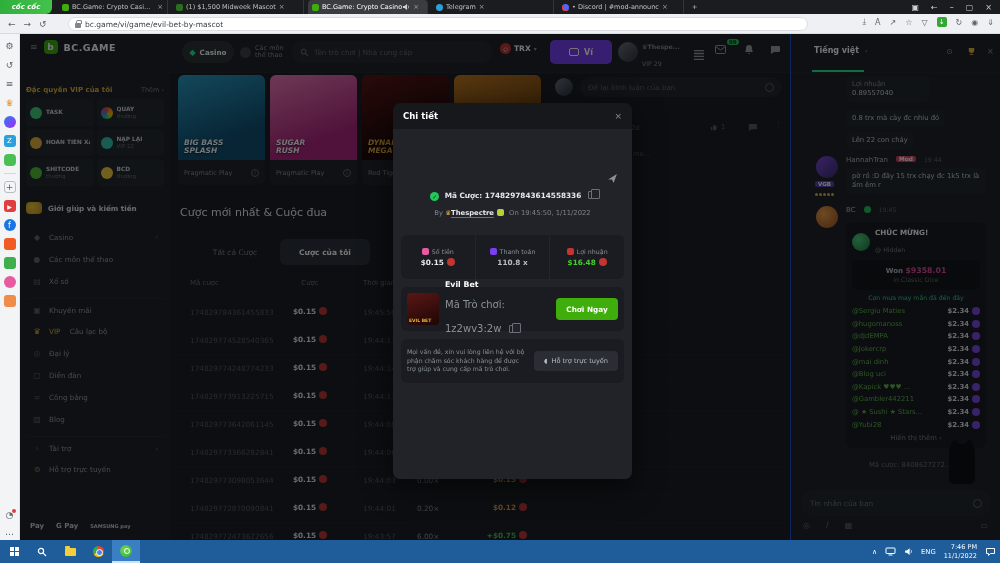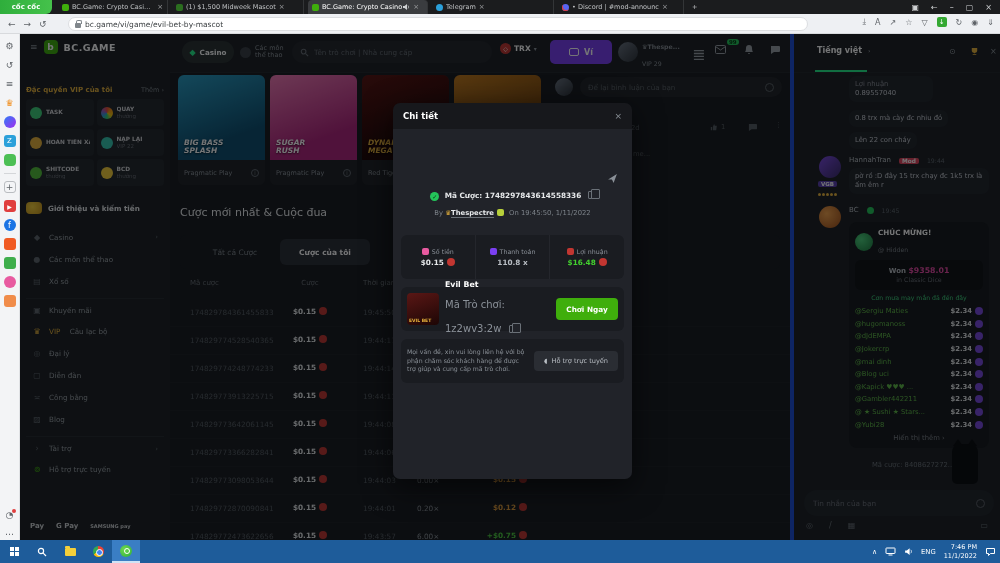--- a/index.html
+++ b/index.html
@@ -2,21 +2,21 @@
 <html><head>
 <meta charset="utf-8">
 <style>
 *{margin:0;padding:0;box-sizing:border-box}
 html,body{width:1000px;height:563px;overflow:hidden}
 body{font-family:"DejaVu Sans","Liberation Sans",sans-serif;background:#000;color:#ddd}
 #screen{position:relative;width:1000px;height:563px;background:#17191c;overflow:hidden}
 i{font-style:normal}
 
 #tabstrip{position:absolute;left:0;top:0;width:1000px;height:14px;background:#1b1c1e}
-.cclogo{position:absolute;left:0;top:0;width:52px;height:14px;background:linear-gradient(90deg,#2fae3c,#45c24b);color:#fff;font-size:7px;font-weight:bold;display:flex;align-items:center;justify-content:center;border-radius:0 0 6px 0}
+.cclogo{position:absolute;left:0;top:0;width:52px;height:14px;background:linear-gradient(90deg,#2fae3c,#45c24b);color:#fff;font-size:7px;font-weight:bold;font-style:italic;display:flex;align-items:center;justify-content:center;border-radius:0 0 6px 0}
 .tab{position:absolute;top:0;height:14px;display:flex;align-items:center;padding:0 4px;color:#bfc1c3;font-size:6.5px;border-right:1px solid #333537;overflow:hidden;white-space:nowrap}
 .tab.active{background:#3a3c3f;color:#fff;border-radius:4px 4px 0 0}
 .fav{width:7px;height:7px;border-radius:2px;margin-right:3px;flex:0 0 auto}
 .fav.round{border-radius:50%}
 .tt{overflow:hidden;text-overflow:ellipsis;max-width:92px}
 .tclose{margin-left:3px;color:#9a9c9e;font-size:7px}
 .winctl{position:absolute;right:0;top:0;height:14px;display:flex;align-items:center;gap:12px;padding-right:8px;color:#cfd1d3;font-size:8px}
 #toolbar{position:absolute;left:0;top:14px;width:1000px;height:20px;background:#eef0f3;border-bottom:1px solid #d8dadd;display:flex;align-items:center}
 .navbtn{color:#5f6368;font-size:9px;margin-left:8px}
 .omnibox{position:absolute;left:68px;top:3px;width:740px;height:14px;background:#fff;border:1px solid #dcdee1;border-radius:7px;display:flex;align-items:center;padding:0 6px;gap:4px}
@@ -106,29 +106,29 @@
 .bbet{position:absolute;left:100px;top:8px;width:80px;text-align:center;color:#e6e8ea;font-weight:bold;font-size:7.3px}
 .btime{position:absolute;left:193px;top:9px;color:#565c63;font-size:7.3px}
 .bmult{position:absolute;left:247px;top:9px;color:#8a9097;font-size:7.3px}
 .bprofit{position:absolute;left:275px;top:8px;width:82px;text-align:right;font-weight:bold;font-size:7.3px}
 .bprofit.loss{color:#e09c3c}
 .bprofit.win{color:#4cc93e}
 .coin{display:inline-block;width:8px;height:8px;border-radius:50%;vertical-align:-1px;margin-left:3px}
 .coin.red{background:#c23631}
 .coin.purple{background:#7b4ae0}
 
-#chat{position:absolute;left:770px;top:0;width:210px;height:506px;background:#1d2024;border-left:4px solid #1d4ed8;z-index:1}
+#chat{position:absolute;left:770px;top:0;width:210px;height:506px;background:#1d2024;border-left:1px solid #1d4ed8;z-index:1}
 .chathead{position:absolute;left:0;top:0;width:210px;height:39px;border-bottom:1px solid #23262b}
 .langtab{position:absolute;left:23px;top:12px;color:#fff;font-weight:bold;font-size:8px;display:flex;gap:6px;align-items:center}
 .langline{position:absolute;left:21px;top:36px;width:52px;height:2px;background:#24ee89}
 .chico{position:absolute;top:13px;color:#8a9097;font-size:8px}
 .bub{position:absolute;background:#23262c;border-radius:7px;padding:4px 6px;color:#c6cbd1;font-size:6.8px;line-height:1.3}
 .bub .dim1{color:#8a9097;display:block}
 .cavatar{position:absolute;width:22px;height:22px;border-radius:50%}
-.cname{position:absolute;color:#b9bec4;font-size:7px;display:flex;align-items:flex-end;gap:8px}
+.cname{position:absolute;color:#b9bec4;font-size:7px;display:flex;align-items:flex-start;gap:8px}
 .modbadge{background:#e0445c;color:#fff;font-size:5.8px;font-weight:bold;border-radius:2px;padding:0 3px}
 .ctime{color:#5f666d;font-size:6.2px}
 .vgb{position:absolute;background:#5b3fb0;color:#fff;font-size:5.5px;font-weight:bold;border-radius:2px;padding:0 3px}
 .meds{position:absolute;display:flex;gap:1px}
 .meds i{width:3px;height:3px;border-radius:50%;background:#e8b33c}
 .bcbadge{width:7px;height:7px;border-radius:50%;background:#24c55a}
 .wcard{position:absolute;left:55px;top:188px;width:140px;background:#17191d;border-radius:8px;padding:6px;z-index:2}
 .wchead{display:flex;gap:5px;align-items:center}
 .wcav{width:18px;height:18px;border-radius:50%;background:radial-gradient(circle at 35% 35%,#4cd17c,#1d7a3f);flex:0 0 auto}
 .wchead b{color:#fff;font-size:7.2px;display:block}
@@ -341,21 +341,21 @@
               <i class="tic" style="background: rgb(245, 207, 58);"></i>
               <div class="ttx">
                 <b>BCD</b>
                 <span>thưởng</span>
               </div>
             </div>
           </div>
       </div>
       <div class="refer">
         <span class="coins"></span>
-        <b>Giới thiệu và kiếm tiền</b>
+        <b>Giới giúp và kiếm tiền</b>
       </div>
       <div class="menu">
           <div class="mitem">
             <i class="mic">◆</i>
             <span>Casino</span>
             <span class="mchev">›</span>
           </div>
           <div class="mitem">
             <i class="mic">●</i>
             <span>Các môn thể thao</span>

